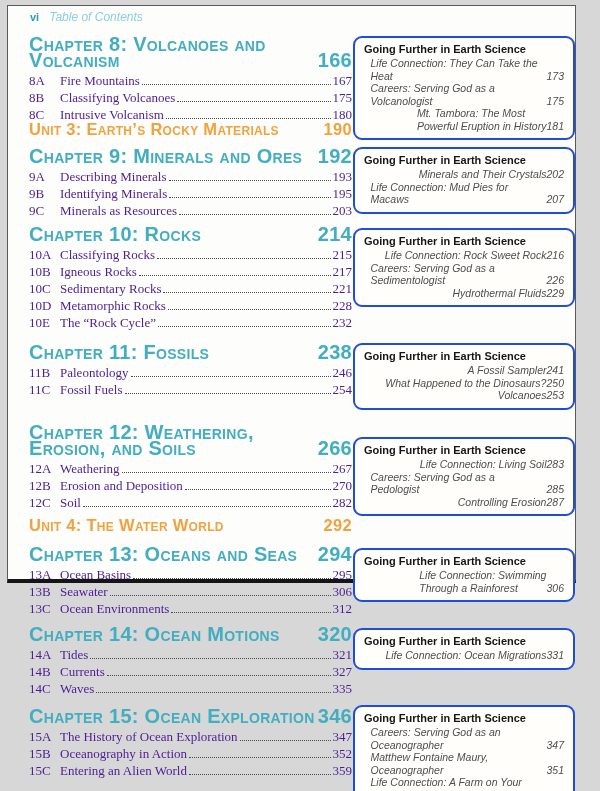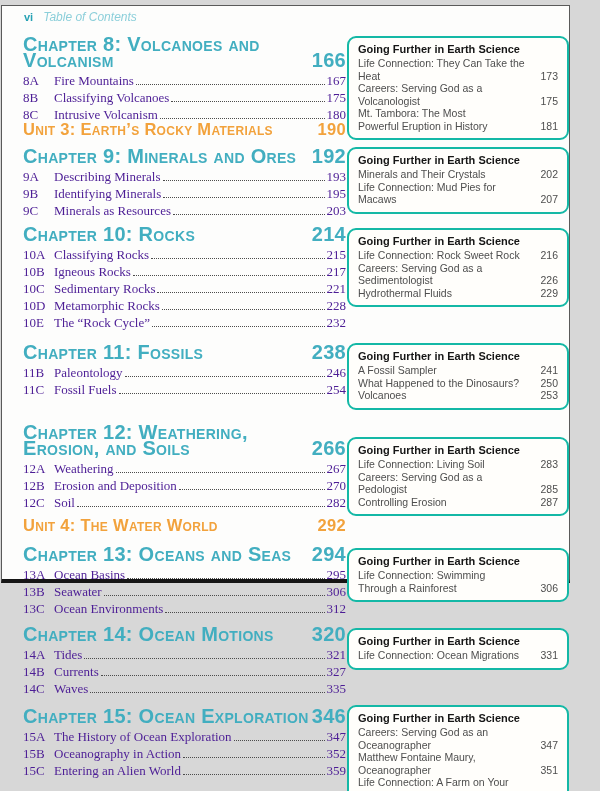--- a/index.html
+++ b/index.html
@@ -3,21 +3,21 @@
 <meta charset="utf-8">
 <style>
   html,body{margin:0;padding:0;}
   body{
     width:600px;height:791px;position:relative;
     background:#d7d7d7;
     font-family:"Liberation Sans",sans-serif;
     overflow:hidden;
   }
   .page{
-    position:absolute;left:1px;top:5px;width:569px;height:578px;
+    position:absolute;left:7px;top:5px;width:569px;height:578px;
     box-sizing:border-box;background:#fdfdfc;
     border:1px solid #5a5a5a;border-bottom:4px solid #151515;
   }
   
   .hdr{position:absolute;left:22px;top:4px;display:flex;align-items:baseline;gap:10px;}
   .hdr .folio{font-weight:bold;font-size:11px;color:#27a2b4;}
   .hdr .htitle{font-style:italic;font-size:12px;color:#8ccfda;}
   
   .blk{position:absolute;left:21px;width:323px;}
   .chead{display:flex;justify-content:space-between;align-items:flex-end;
@@ -29,25 +29,25 @@
     font-variant:small-caps;letter-spacing:.3px;text-align:center;}
   .secs{}
   .srow{display:flex;align-items:baseline;font-family:"Liberation Serif",serif;
     font-size:13px;line-height:17px;color:#4c1d95;}
   .snum{width:31px;flex-shrink:0;}
   .sttl{white-space:nowrap;}
   .dots{flex:1;border-bottom:1.6px dotted #4c4c4c;margin:0 2px 3px 2px;min-width:8px;}
   .spg{flex-shrink:0;}
   
   .sbox{position:absolute;left:345px;width:222px;box-sizing:border-box;
-    background:#fffefb;border:2px solid #14b8a6;border-radius:9px;
+    background:#fffefb;border:2px solid #1d4ed8;border-radius:9px;
     padding:4px 9px 6px 9px;}
   .shead{font-weight:bold;font-size:11px;line-height:14px;color:#161616;margin-bottom:1px;}
-  .sitem{display:flex;justify-content:space-between;align-items:flex-end;
-    font-size:10.5px;line-height:12.5px;color:#4e4e4e;}
+  .sitem{display:flex;justify-content:flex-end;align-items:flex-end;
+    font-style:italic;font-size:10.5px;line-height:12.5px;color:#4e4e4e;}
   .sitem .t{white-space:pre-line;max-width:176px;}
   .sitem .p{flex-shrink:0;}
 </style>
 </head>
 <body>
 
 <div class="page">
   <div class="hdr">
     <span class="folio">vi</span>
     <span class="htitle">Table of Contents</span>

